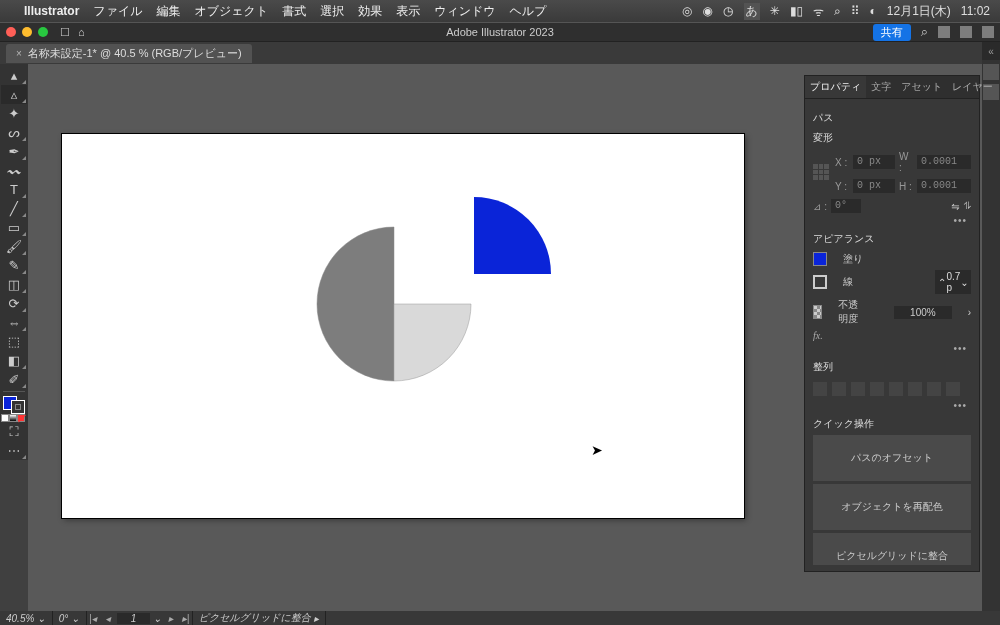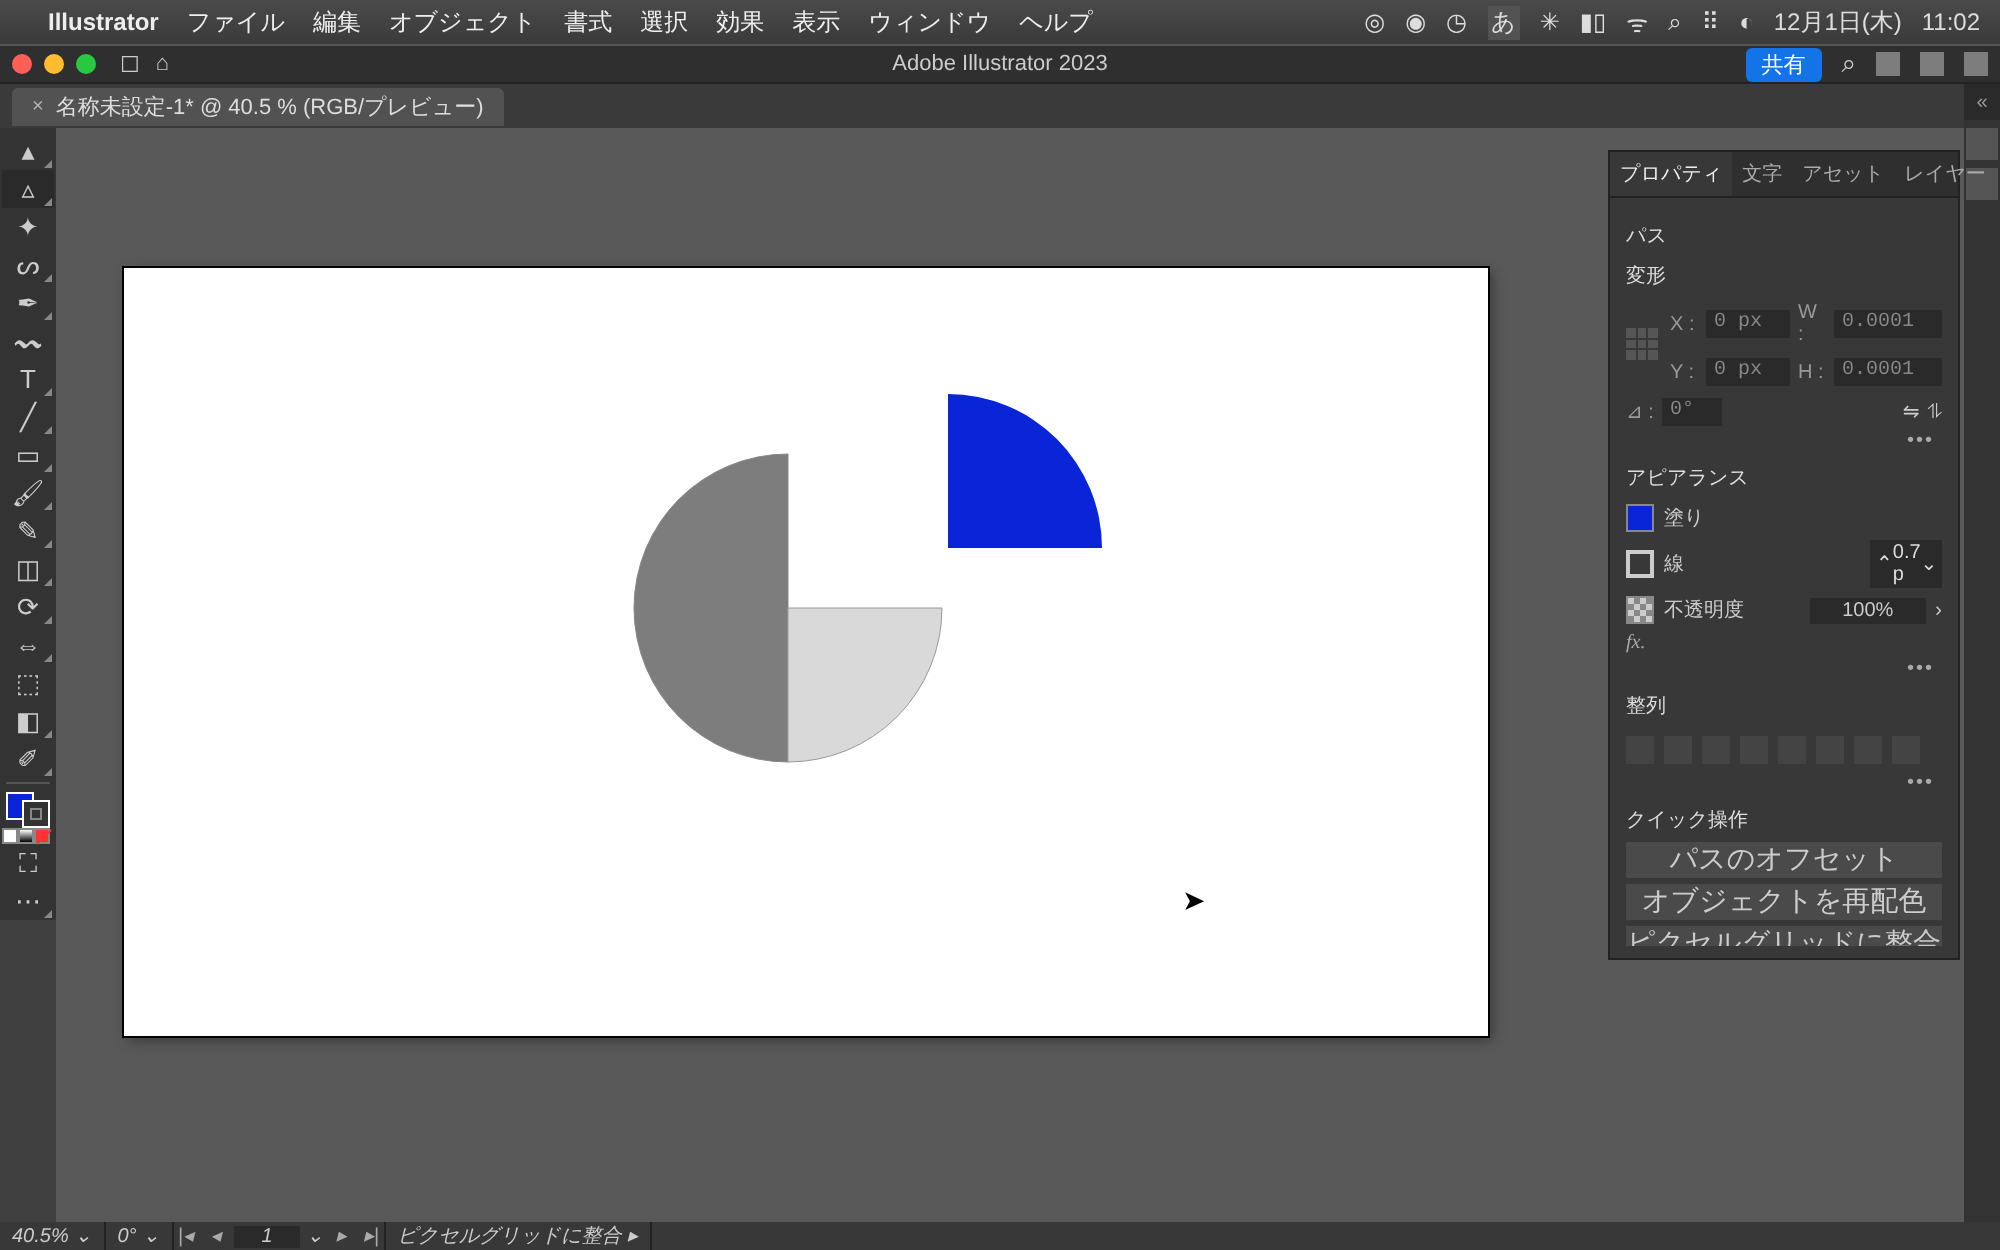--- a/index.html
+++ b/index.html
@@ -56,32 +56,32 @@
   .props .tabs div { padding:4px 5px; font-size:10px; color:#aaa; cursor:pointer; white-space:nowrap; }
   .props .tabs div.active { background:#383838; color:#eee; }
   .props .section { padding:6px 8px; }
   .props .sec-title { font-size:10px; color:#ddd; margin:6px 0 4px; }
   .props .field-row { display:flex; align-items:center; gap:4px; margin:2px 0; font-size:10px; }
   .props .field-row .lbl { width:14px; color:#999; }
   .props .field-row .inp { flex:1; background:#2a2a2a; color:#888; padding:1px 4px; font-size:10px; height:14px; overflow:hidden;font-family:Liberation Mono, monospace; }
   .props .tf-grid { display:grid; grid-template-columns: 18px auto auto; gap:2px 4px; align-items:center; }
   .props .tf-grid .anchor { grid-row:1/3; width:16px; height:16px; display:grid; grid-template-columns:repeat(3,1fr); grid-template-rows:repeat(3,1fr); gap:1px; }
   .props .tf-grid .anchor div{ background:#555; }
-  .props .appear-row { display:flex; align-items:center; gap:5px; padding:2px 0; }
+  .props .appear-row { display:flex; align-items:center; gap:16px; padding:2px 0; }
   .props .swatch { width:14px; height:14px; }
   .props .swatch.fill{ background:#0a24d8; border:1px solid #888; }
   .props .swatch.stroke{ border:2px solid #ccc; background:transparent; box-sizing:border-box; }
   .props .swatch.op{ background:repeating-conic-gradient(#888 0 25%, #ccc 0 50%) 0 0/6px 6px; border:1px solid #888;}
   .props .stroke-inp { background:#2a2a2a; color:#ddd; font-size:10px; padding:1px 3px; width:36px; display:flex; align-items:center; justify-content:space-between; }
   .props .op-val { background:#2a2a2a; padding:1px 16px; font-size:10px; }
   .props .fx { font-style:italic; font-family:serif; color:#aaa; padding:2px 0; }
   .props .ellipsis { text-align:right; padding:0 4px; letter-spacing:1px; color:#aaa; }
   .props .align-row { display:flex; gap:5px; padding:4px 0; }
   .props .align-row div { width:14px; height:14px; background:#444; }
-  .props .quick-btn { background:#4a4a4a; text-align:center; padding:0; margin:3px 0; font-size:14px; cursor:pointer; }
+  .props .quick-btn { background:#4a4a4a; text-align:center; padding:16px; margin:3px 0; font-size:10px; cursor:pointer; }
   .props-shelf { position:absolute; right:0; top:60px; width:18px; bottom:14px; background:#333; }
   .props-shelf .ic{ width:16px; height:16px; margin:4px auto; background:#555; }
 
   
   .canvas-cursor { position:absolute; left:563px; top:378px; font-size:14px; color:#000; pointer-events:none; }
 
   
   .statusbar { position:absolute; left:0; right:0; bottom:0; height:14px; background:#383838; display:flex; align-items:center; color:#ccc; font-size:10px;font-style:italic; }
   .statusbar .cell { padding:0 6px; border-right:1px solid #222; height:100%; display:flex; align-items:center; gap:3px; }
   .statusbar .nav-btn { width:12px; color:#aaa; text-align:center; cursor:pointer; }

